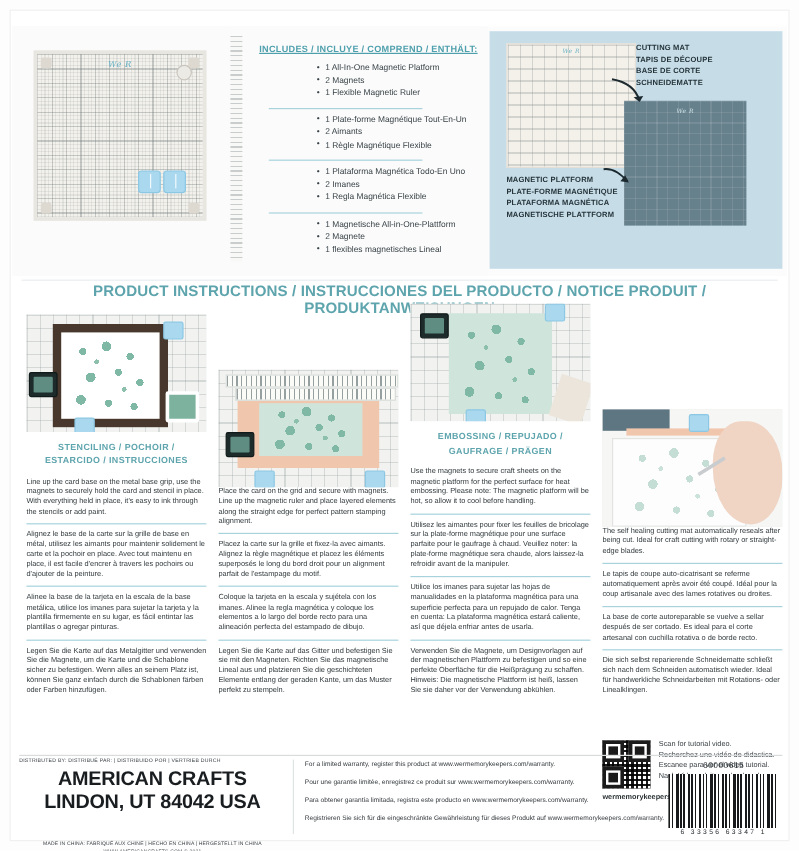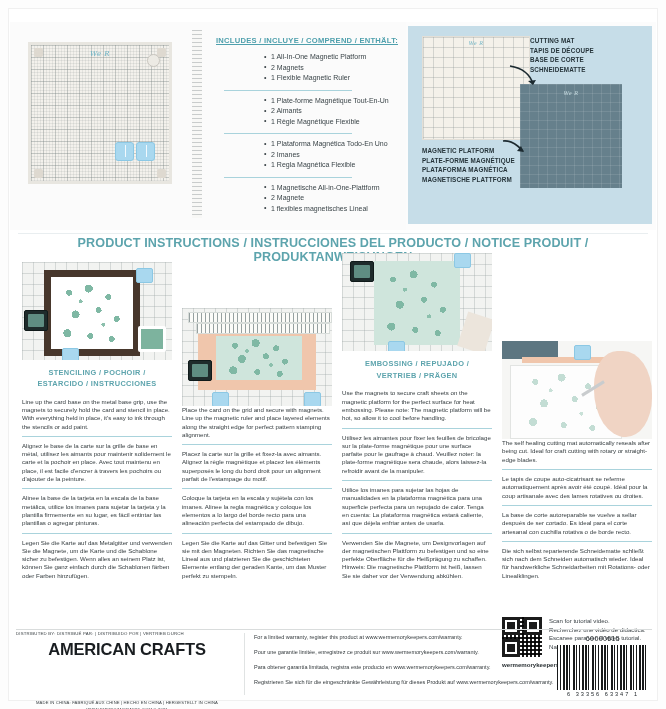--- a/index.html
+++ b/index.html
@@ -424,21 +424,21 @@
         </div>
         <div class="inkpad" style="left:8px;top:8px">
             <i></i>
           </div>
         <div class="magnet-sm" style="left:112px;top:0px"></div>
         <div class="magnet-sm" style="left:46px;top:88px"></div>
         <div class="blade" style="left:120px;top:62px;width:28px;height:36px;background:#ece5dc;transform:rotate(18deg)"></div>
       </div>
       <div class="col-title">
         <div>EMBOSSING / REPUJADO /</div>
-        <div>VERTRIEB / PRÄGEN</div>
+        <div>GAUFRAGE / PRÄGEN</div>
       </div>
       <p class="para">Use the magnets to secure craft sheets on the magnetic platform for the perfect surface for heat embossing. Please note: The magnetic platform will be hot, so allow it to cool before handling.</p>
       <div class="para-rule"></div>
       <p class="para">Utilisez les aimantes pour fixer les feuilles de bricolage sur la plate-forme magnétique pour une surface parfaite pour le gaufrage à chaud. Veuillez noter: la plate-forme magnétique sera chaude, alors laissez-la refroidir avant de la manipuler.</p>
       <div class="para-rule"></div>
       <p class="para">Utilice los imanes para sujetar las hojas de manualidades en la plataforma magnética para una superficie perfecta para un repujado de calor. Tenga en cuenta: La plataforma magnética estará caliente, así que déjela enfriar antes de usarla.</p>
       <div class="para-rule"></div>
       <p class="para">Verwenden Sie die Magnete, um Designvorlagen auf der magnetischen Plattform zu befestigen und so eine perfekte Oberfläche für die Heißprägung zu schaffen. Hinweis: Die magnetische Plattform ist heiß, lassen Sie sie daher vor der Verwendung abkühlen.</p>
     </div>
 
@@ -485,20 +485,21 @@
     </div>
   </div>
 
   <div class="footer">
     <div class="f-sep"></div>
 
     <div class="dist-line">DISTRIBUTED BY: DISTRIBUÉ PAR: | DISTRIBUIDO POR | VERTRIEB DURCH</div>
 
     <div class="brand">
       <div>AMERICAN CRAFTS</div>
+      <div>LINDON, UT 84042 USA</div>
     </div>
 
     <div class="made-in">
       <div>MADE IN CHINA: FABRIQUÉ AUX CHINE | HECHO EN CHINA | HERGESTELLT IN CHINA</div>
       <div>WWW.AMERICANCRAFTS.COM © 2021</div>
     </div>
 
     <div class="vline"></div>
 
     <div class="warranty">

